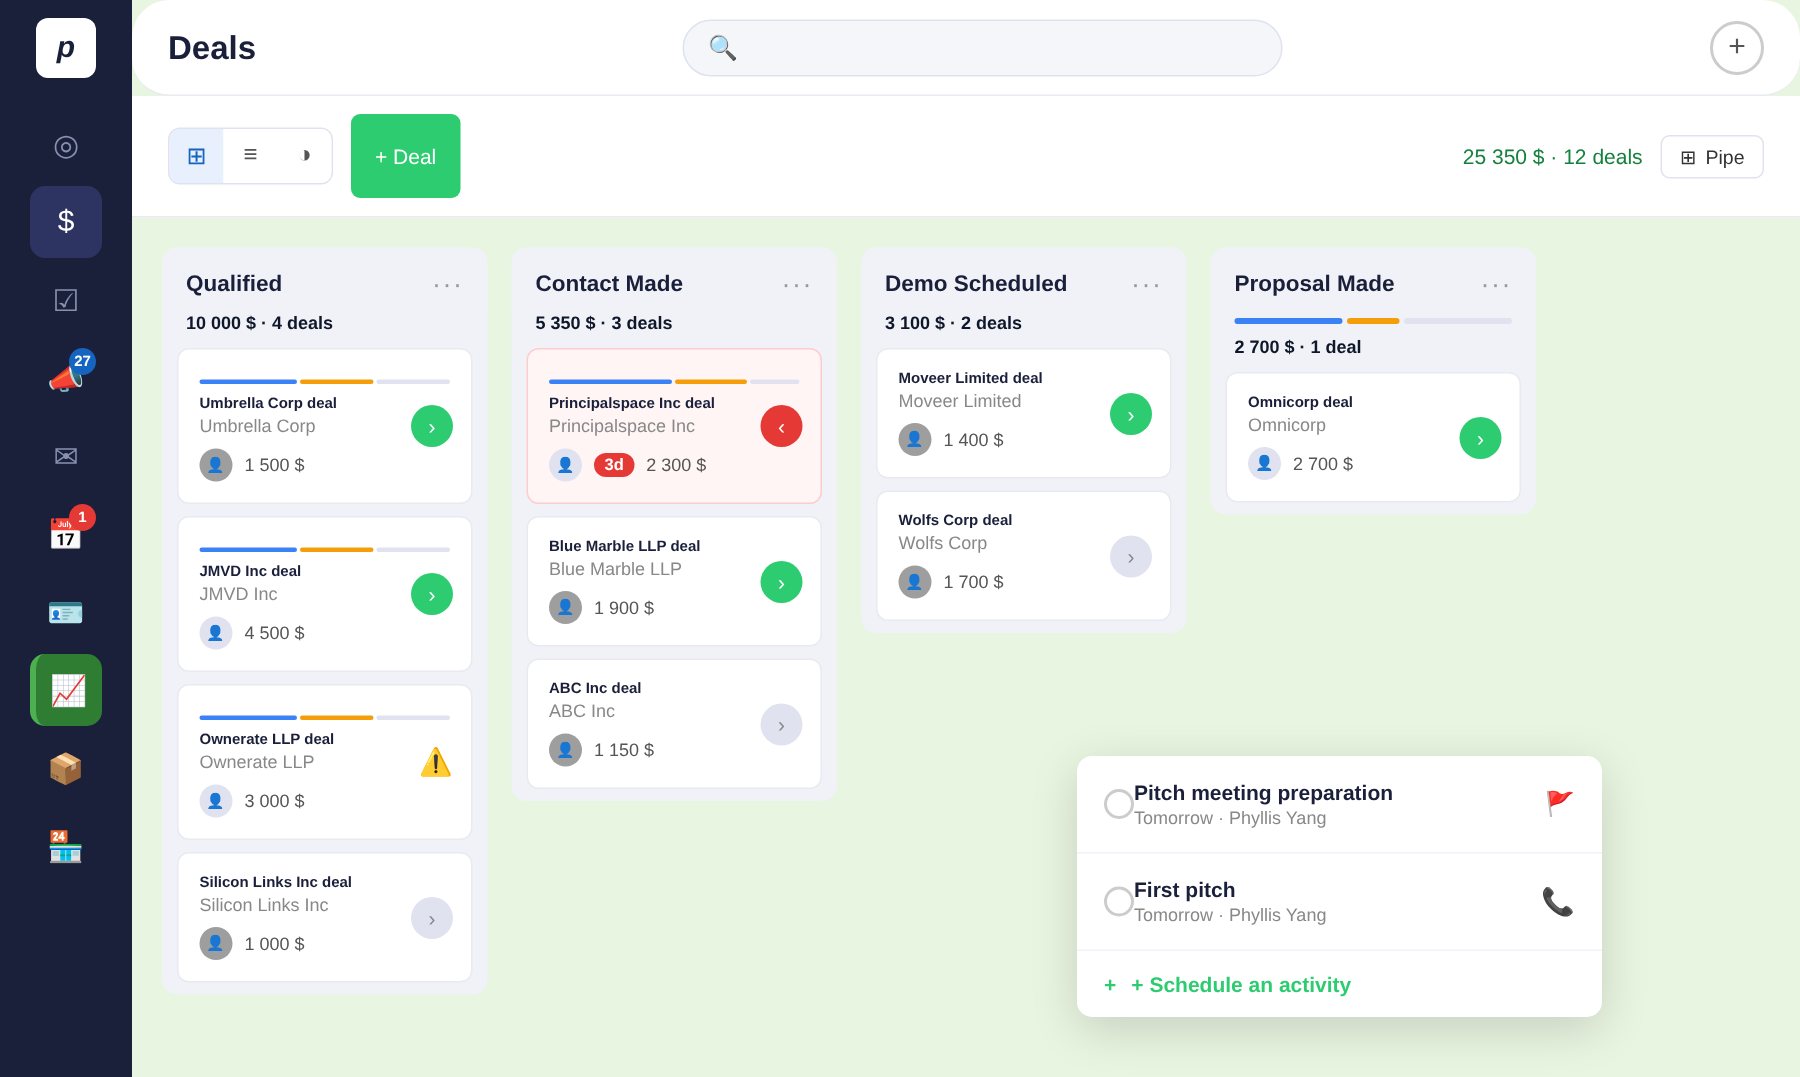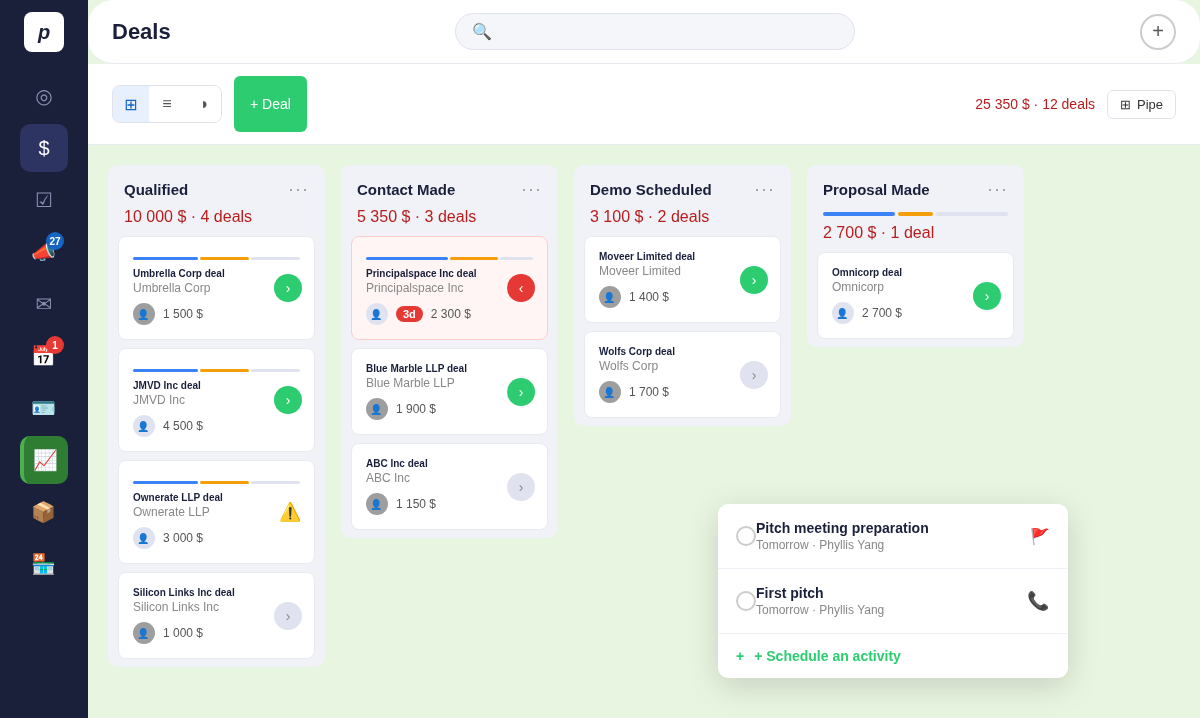--- a/index.html
+++ b/index.html
@@ -114,21 +114,21 @@
       background: #2ecc71;
       color: #fff;
       border: none;
       border-radius: 6px;
       padding: 20px 16px;
       font-size: 14px; font-weight: 400;
       cursor: pointer;
       display: flex; align-items: center; gap: 6px;
     }
     .toolbar-spacer { flex: 1; }
-    .toolbar-stats { font-size: 14px; color: #b91c1c; font-weight: 500; }
+    .toolbar-stats { font-size: 14px; color: #15803d; font-weight: 500; }
     .pipeline-btn {
       display: flex; align-items: center; gap: 6px;
       padding: 6px 12px;
       border: 1px solid #e0e3ef;
       border-radius: 6px;
       font-size: 13px; color: #333; cursor: pointer;
       background: #fff;
     }
 
     
@@ -153,21 +153,21 @@
     .column-header {
       padding: 14px 16px 8px;
       display: flex;
       align-items: center;
       gap: 8px;
       position: sticky; top: 0;
       background: #f0f2f8;
       z-index: 1;
     }
     .column-title { font-weight: 700; font-size: 15px; color: #1a1f3a; flex: 1; }
-    .column-meta { font-size: 16px; color: #b91c1c; padding: 0 16px 10px; }
+    .column-meta { font-size: 12px; color: #0f172a; padding: 0 16px 10px; font-weight: bold; }
     .column-menu { color: #999; cursor: pointer; font-size: 18px; letter-spacing: 1px; }
 
     .deal-card {
       background: #fff;
       border-radius: 8px;
       margin: 0 10px 8px;
       padding: 14px;
       cursor: pointer;
       border: 1px solid #e8eaf0;
       position: relative;

